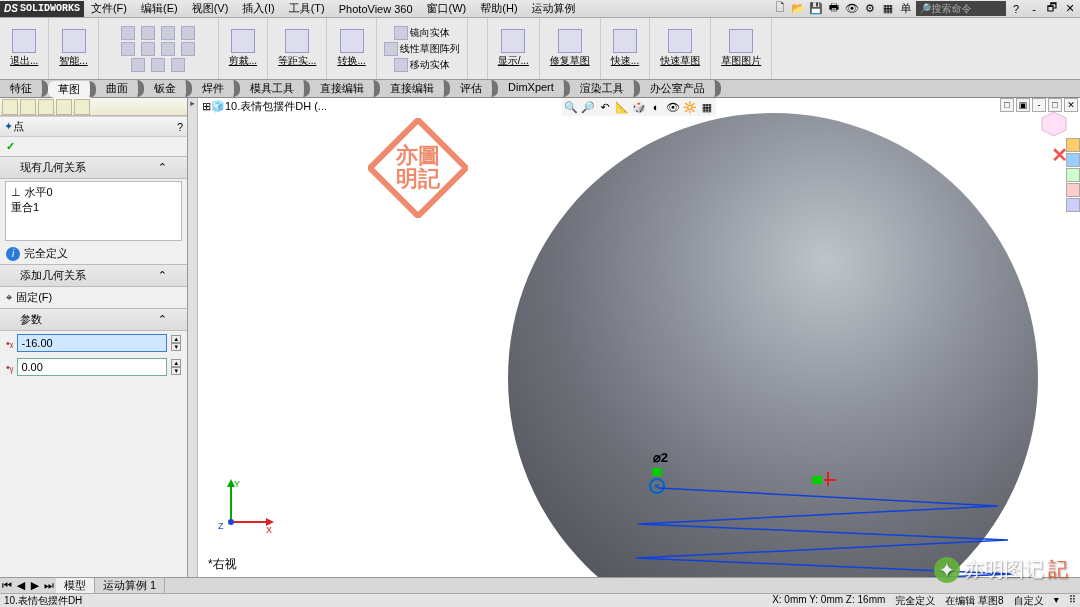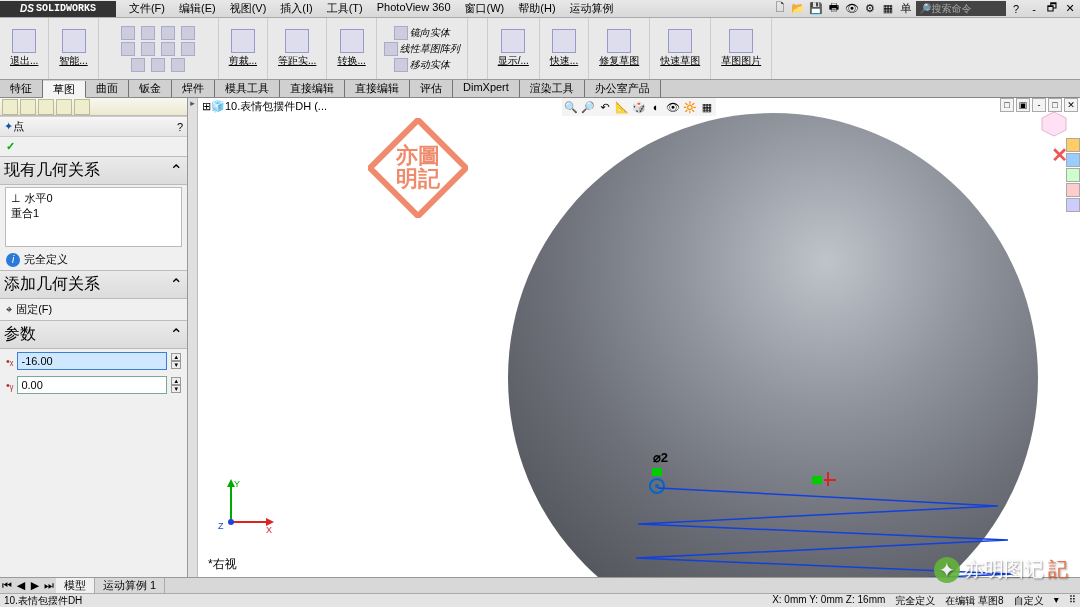--- a/index.html
+++ b/index.html
@@ -1,56 +1,56 @@
 <!DOCTYPE html>
 <html><head>
 <meta charset="utf-8">
 <style>
   * { box-sizing: border-box; margin: 0; padding: 0; font-family: "Microsoft YaHei", sans-serif; }
   body { width: 1080px; height: 607px; background: #f0f0f0; font-size: 11px; overflow: hidden; position: relative; }
 
   
   .titlebar { height: 18px; background: linear-gradient(#e8e8e8,#d8d8d8); display: flex; align-items: center; border-bottom: 1px solid #aaa; }
-  .logo { height: 16px; display:flex; align-items:center; color:#d00; font-weight:bold; font-size:10px; padding:0 20px; background:#333; color:#fff; }
+  .logo { height: 16px; display:flex; align-items:center; color:#d00; font-weight:bold; font-size:10px; padding:0 4px; background:#333; color:#fff; }
   .logo span.ds { color:#fff; font-style:italic; margin-right:2px; }
   .logo span.sw { color:#fff;font-family:Liberation Mono, monospace; }
-  .menu { display:flex; padding-left:6px; }
+  .menu { display:flex; align-items:center; }
   .menu span { padding: 0 7px; cursor:pointer; font-size:11px; }
   .qat { margin-left:auto; display:flex; align-items:center; gap:2px; padding-right:2px; }
   .qat .ic { width:16px; height:16px; display:inline-flex; align-items:center; justify-content:center; font-size:11px; }
   .search { width:90px; height:15px; background:#444; color:#aaa; font-size:10px; padding:0 3px; display:flex; align-items:center; }
 
   
   .ribbon { height: 62px; background:#e9e9e9; border-bottom:1px solid #999; display:flex; }
   .rib-grp { display:flex; flex-direction:column; align-items:center; justify-content:center; padding:2px 6px; border-right:1px solid #ccc; }
   .rib-big { display:flex; flex-direction:column; align-items:center; font-size:10px; cursor:pointer; padding:1px 4px;text-decoration:underline; }
   .rib-big .ic { width:24px; height:24px; background:#dde; border:1px solid #99c; margin-bottom:1px; }
-  .rib-row { display:flex; gap:4px; font-size:10px;font-style:italic; }
+  .rib-row { display:flex; gap:4px; font-size:10px; }
   .rib-item { display:flex; align-items:center; gap:2px; cursor:pointer; padding:1px; white-space:nowrap; }
   .rib-item .ic { width:14px; height:14px; background:#ccd; border:1px solid #aac; }
 
   
   .tabs { height:18px; background:#d0d0d0; display:flex; border-bottom:1px solid #888; }
-  .tab { padding: 1px 10px; border-right:1px solid #737373; cursor:pointer; font-size:11px; }
+  .tab { padding: 1px 10px; border-right:6px solid #737373; cursor:pointer; font-size:11px;border-radius:7px; }
   .tab.active { background:#f4f4f4; border-bottom:1px solid #f4f4f4; position:relative; top:1px; }
 
   
   .main { display:flex; height: calc(607px - 18px - 62px - 18px - 16px - 14px); }
   .left-panel { width:188px; background:#f0f0f0; border-right:1px solid #999; display:flex; flex-direction:column; }
   .lp-toolbar { height:18px; background:linear-gradient(#f8f8f0,#ece8d0); display:flex; align-items:center; gap:2px; padding:0 2px; border-bottom:1px solid #bbb; }
   .lp-toolbar .ic { width:16px; height:16px; background:#eec; border:1px solid #bb9; cursor:pointer; }
   .pm-header { background:linear-gradient(#f6f6f6,#e4e4e4); padding:2px 4px; border-top:1px solid #ccc; border-bottom:1px solid #ccc; display:flex; align-items:center; font-size:11px; }
   .pm-header .pin { margin-left:auto; cursor:pointer; }
   .pm-row { padding:3px 6px; display:flex; align-items:center; gap:4px; font-size:11px; }
   .pm-row.confirm { color:#0a0; font-weight:bold; }
   .relation-list { background:#fff; border:1px solid #bbb; margin:2px 5px; height:60px; padding:3px 5px; font-size:11px; overflow:auto; }
   .relation-list div { display:flex; align-items:center; gap:4px; cursor:pointer; }
   .status-row { padding:3px 6px; display:flex; align-items:center; gap:4px; font-size:11px; }
   .status-row .info { width:14px; height:14px; border-radius:50%; background:#2a7ad9; color:#fff; display:inline-flex; align-items:center; justify-content:center; font-size:10px; font-style:italic; }
-  .section { background:linear-gradient(#eaeaea,#dcdcdc); border-top:1px solid #bbb; border-bottom:1px solid #bbb; padding:3px 4px; font-size:16px; display:flex; align-items:center; }
+  .section { background:linear-gradient(#eaeaea,#dcdcdc); border-top:1px solid #bbb; border-bottom:1px solid #bbb; padding:3px 20px; font-size:11px; display:flex; align-items:center; }
   .section .chev { margin-left:auto; cursor:pointer; }
   .param-row { display:flex; align-items:center; padding:3px 6px; gap:4px; }
   .param-row input { flex:1; height:18px; font-size:11px; padding:0 3px; border:1px solid #7a9; }
   .param-row input.sel { background:#cfe8ff; border:1px solid #3b7dd8; }
   .spin { width:12px; display:flex; flex-direction:column; }
   .spin span { height:8px; border:1px solid #999; font-size:7px; text-align:center; line-height:6px; cursor:pointer; background:#eee; }
   .narrow-divider { width:10px; background:#e0e0e0; border-right:1px solid #bbb; display:flex; flex-direction:column; }
   .arrow-btn { height:14px; text-align:center; font-size:9px; cursor:pointer; color:#555; }
 
   
@@ -219,27 +219,27 @@
   <div class="rib-grp" style="width:20px;"></div>
   <div class="rib-grp">
     <div class="rib-big">
         <div class="ic"></div>
         <span>显示/...</span>
       </div>
   </div>
   <div class="rib-grp">
     <div class="rib-big">
         <div class="ic"></div>
+        <span>修复草图</span>
+      </div>
+  </div>
+  <div class="rib-grp">
+    <div class="rib-big">
+        <div class="ic"></div>
         <span>快速...</span>
-      </div>
-  </div>
-  <div class="rib-grp">
-    <div class="rib-big">
-        <div class="ic"></div>
-        <span>修复草图</span>
       </div>
   </div>
   <div class="rib-grp">
     <div class="rib-big">
         <div class="ic"></div>
         <span>快速草图</span>
       </div>
   </div>
   <div class="rib-grp">
     <div class="rib-big">

